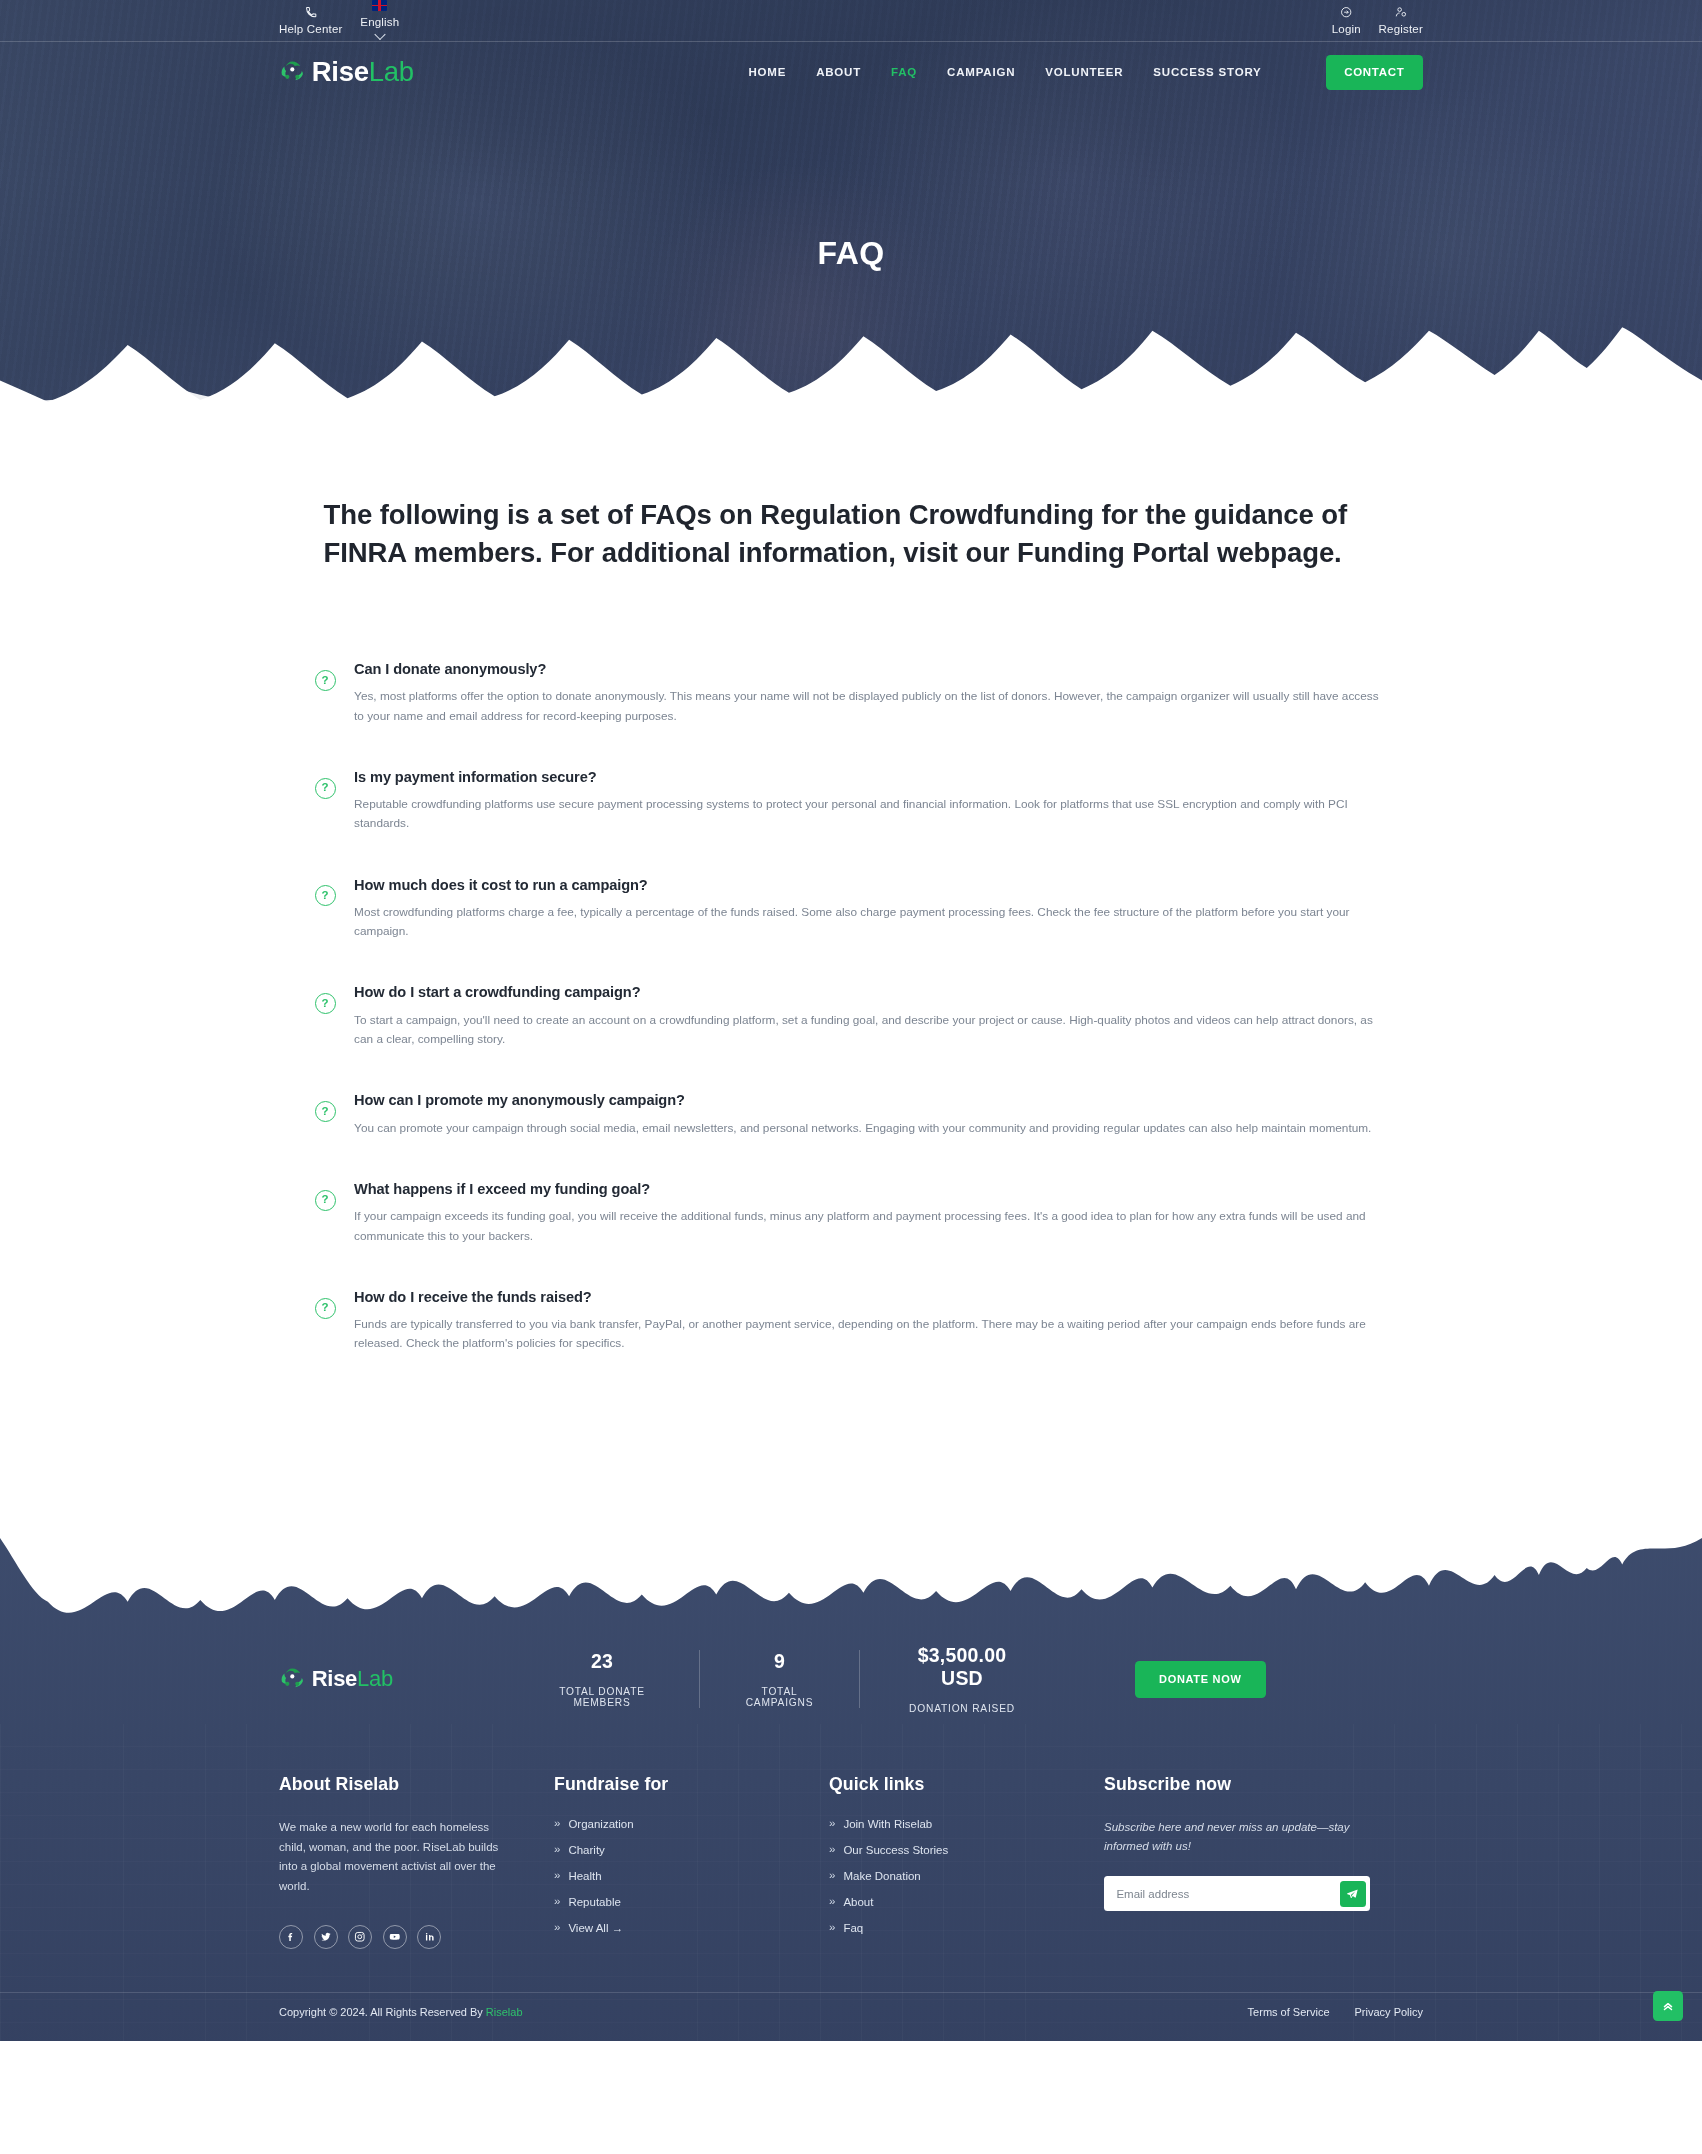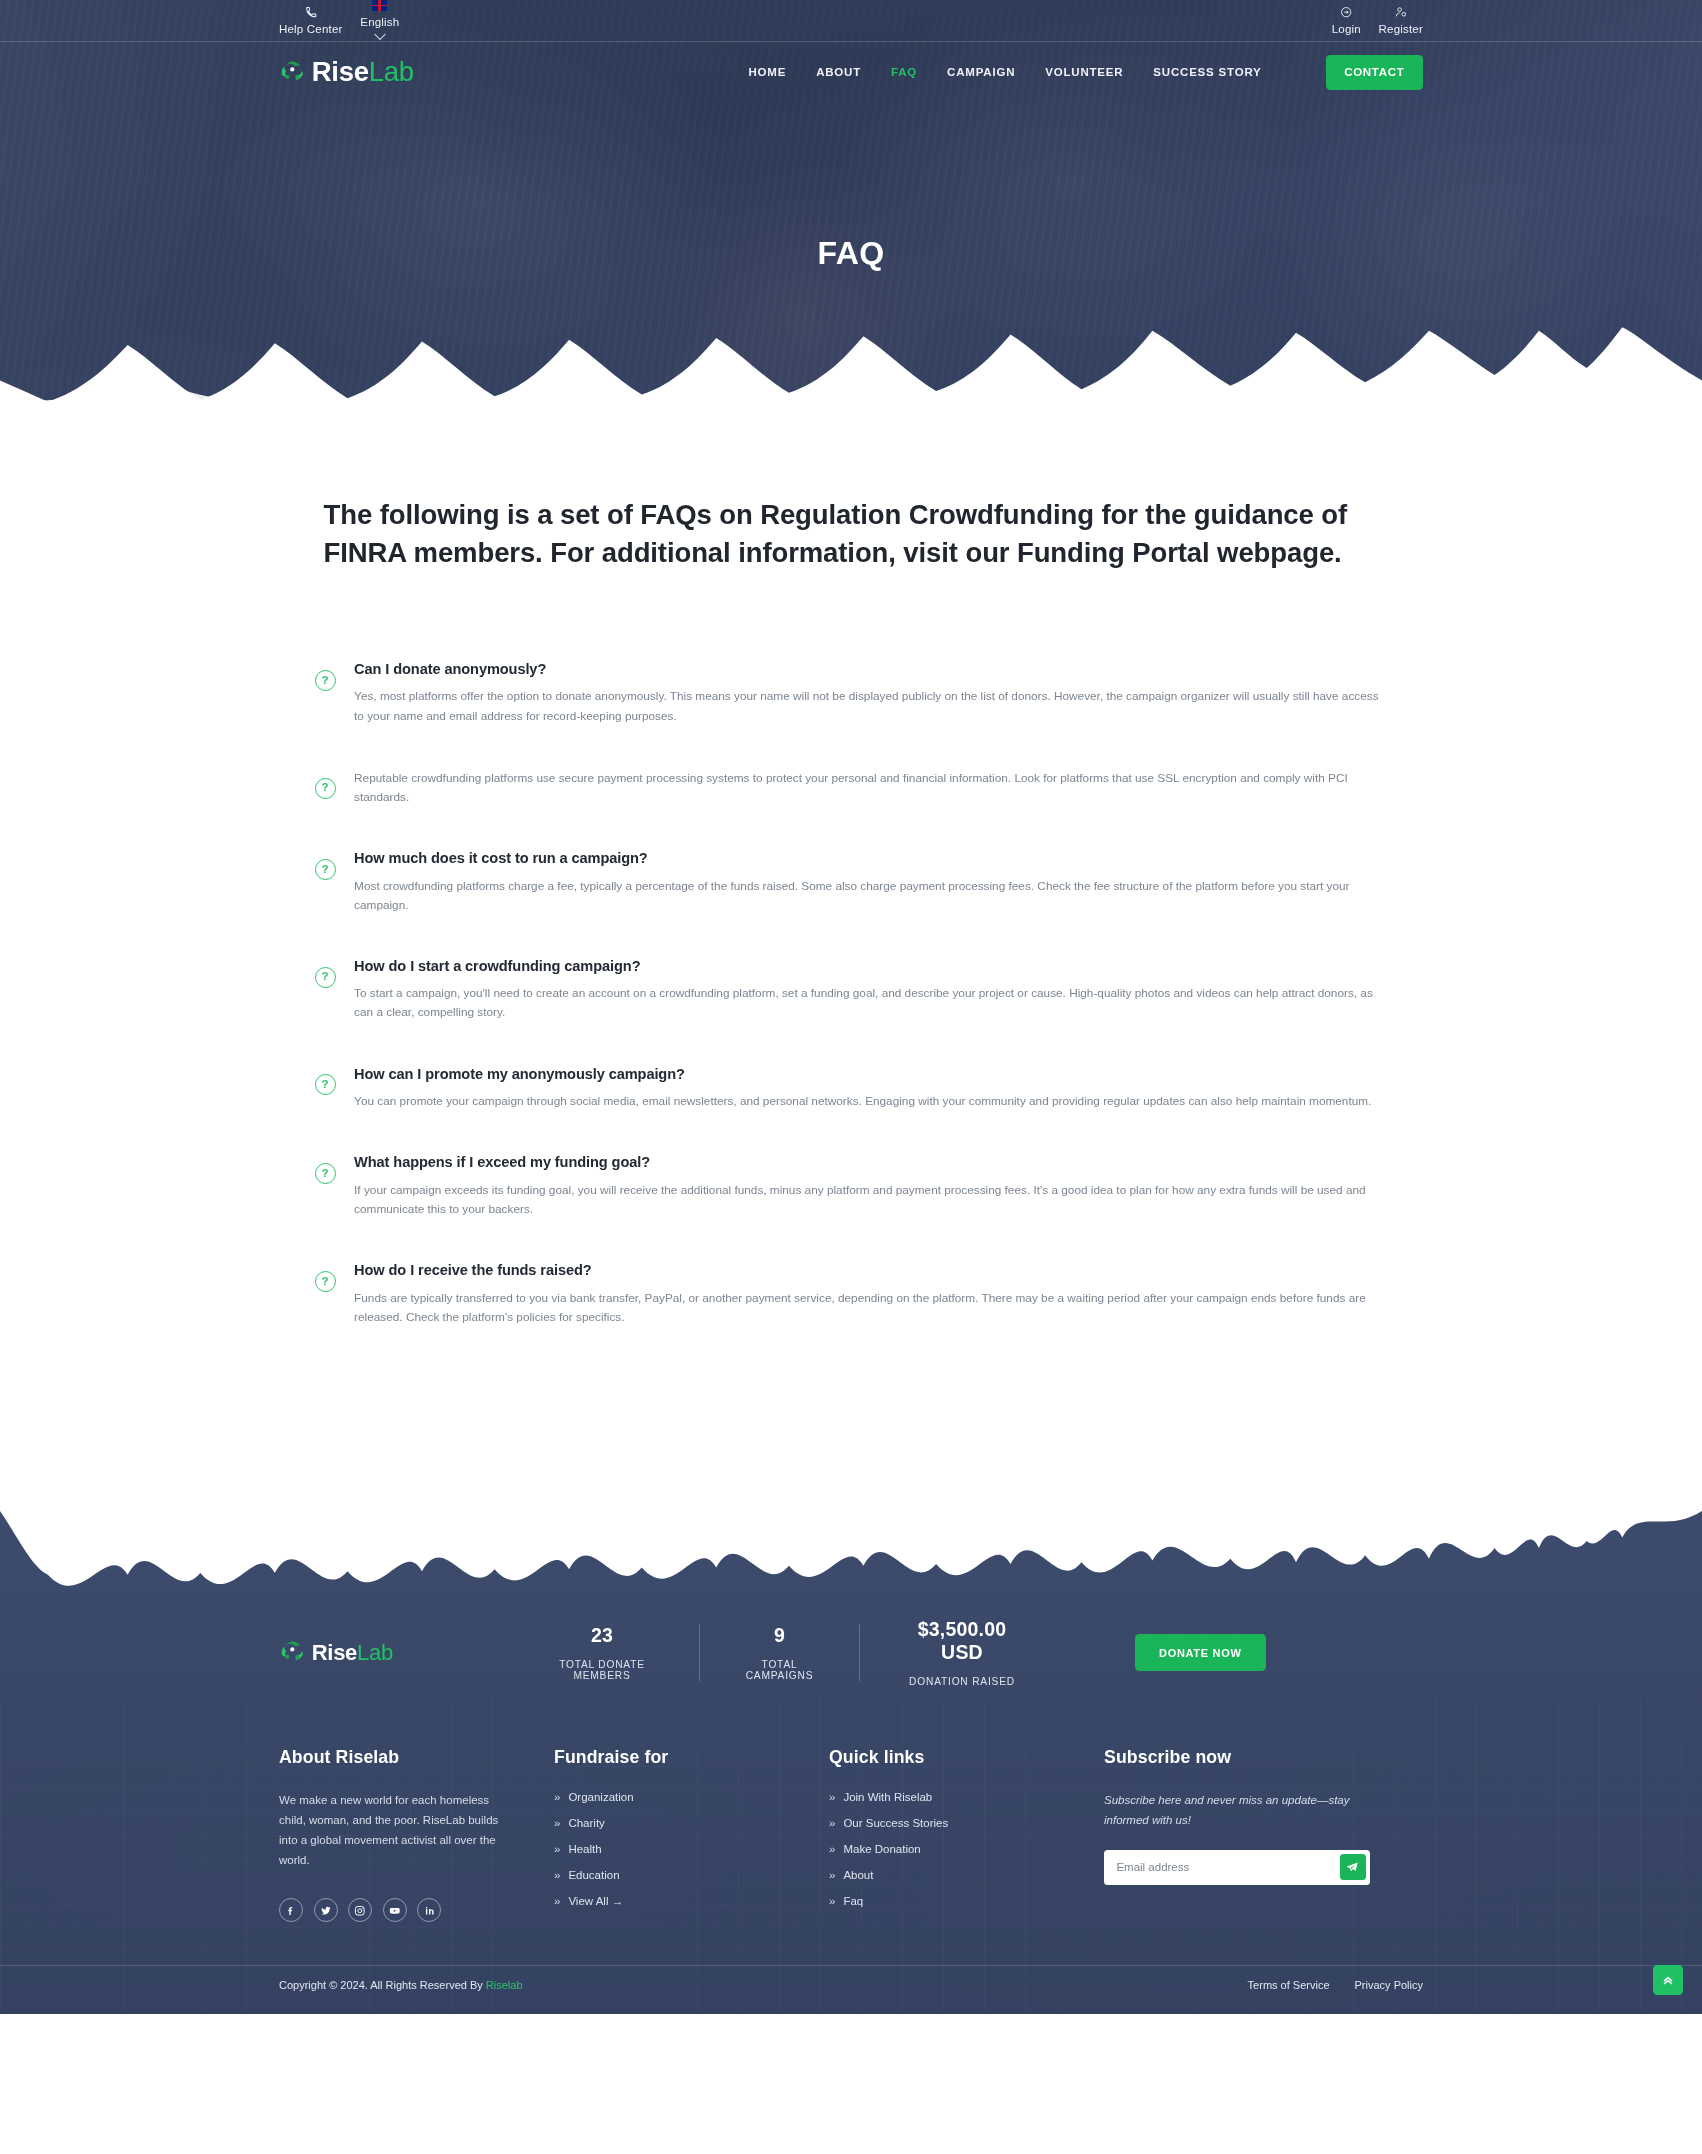--- a/index.html
+++ b/index.html
@@ -334,20 +334,21 @@
         <div class="q-icon">?</div>
         <div class="q-body">
           <div class="q-title">Can I donate anonymously?</div>
           <div class="q-answer">Yes, most platforms offer the option to donate anonymously. This means your name will not be displayed publicly on the list of donors. However, the campaign organizer will usually still have access to your name and email address for record-keeping purposes.</div>
         </div>
       </div>
 
       <div class="faq-item">
         <div class="q-icon">?</div>
         <div class="q-body">
+          <div class="q-title">Is my payment information secure?</div>
           <div class="q-answer">Reputable crowdfunding platforms use secure payment processing systems to protect your personal and financial information. Look for platforms that use SSL encryption and comply with PCI standards.</div>
         </div>
       </div>
 
       <div class="faq-item">
         <div class="q-icon">?</div>
         <div class="q-body">
           <div class="q-title">How much does it cost to run a campaign?</div>
           <div class="q-answer">Most crowdfunding platforms charge a fee, typically a percentage of the funds raised. Some also charge payment processing fees. Check the fee structure of the platform before you start your campaign.</div>
         </div>
@@ -485,21 +486,21 @@
             <div class="flink">
               <span class="dch">»</span>
               <span class="ftxt">Charity</span>
             </div>
             <div class="flink">
               <span class="dch">»</span>
               <span class="ftxt">Health</span>
             </div>
             <div class="flink">
               <span class="dch">»</span>
-              <span class="ftxt">Education</span>
+              <span class="ftxt">Reputable</span>
             </div>
             <div class="flink">
               <span class="dch">»</span>
               <span class="ftxt">View All →</span>
             </div>
           </div>
 
           <div class="fcol fcol-3">
             <div class="fcol-title">Quick links</div>
             <div class="flink">

